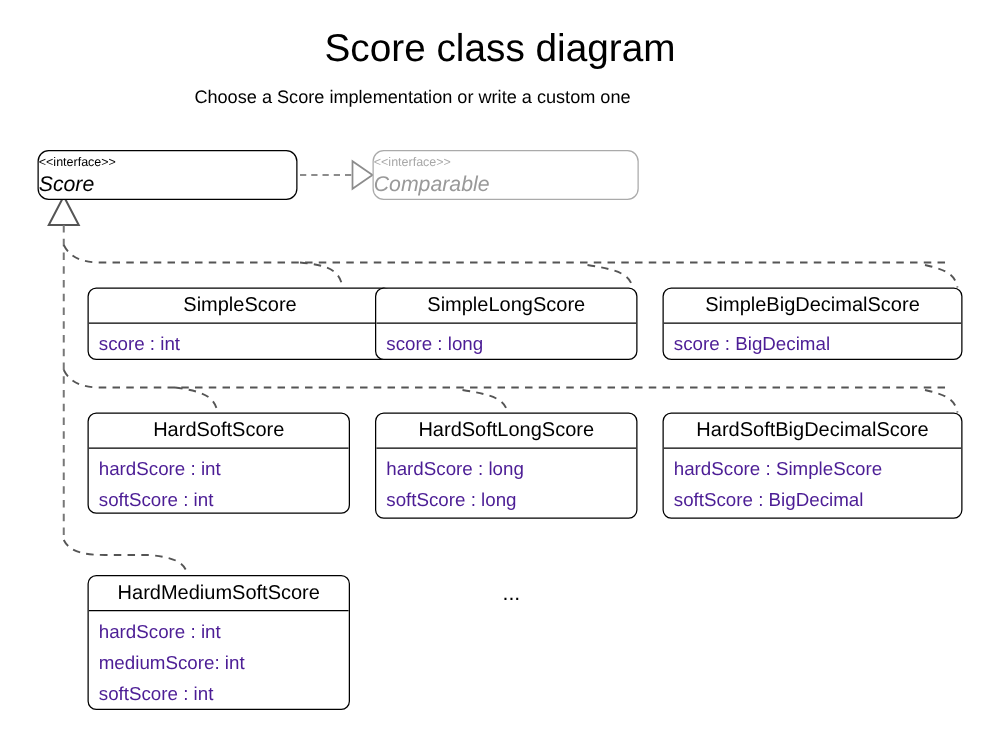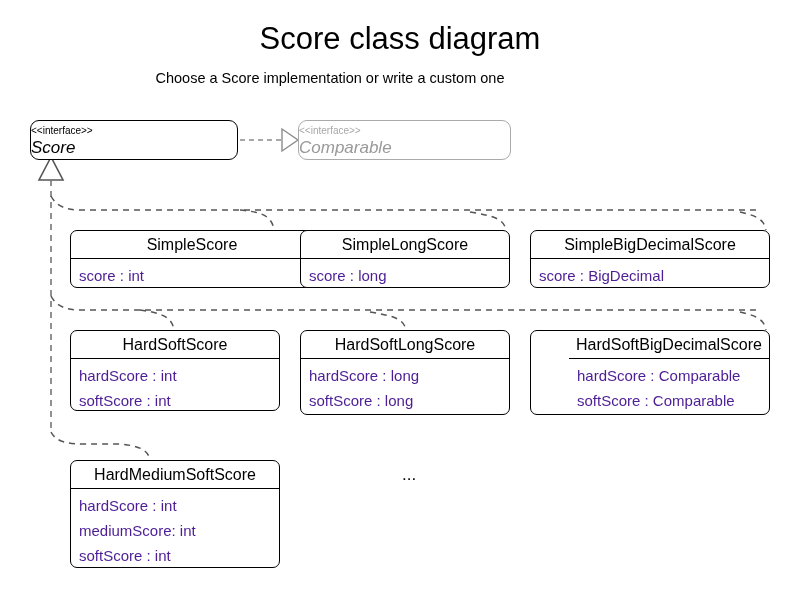--- a/index.html
+++ b/index.html
@@ -202,25 +202,25 @@
   </div>
 
   <div class="class-box" id="class-4" style="left: 300px; top: 330px; width: 210px; height: 85px;">
     <div class="class-title">HardSoftLongScore</div>
     <div class="class-attrs" id="attrs-4">
         <div class="class-attr">hardScore : long</div>
         <div class="class-attr">softScore : long</div>
       </div>
   </div>
 
-  <div class="class-box" id="class-5" style="left: 530px; top: 330px; width: 240px; height: 85px; padding-left: 38px;">
+  <div class="class-box" id="class-5" style="left: 530px; top: 330px; width: 240px; height: 85px;">
     <div class="class-title">HardSoftBigDecimalScore</div>
     <div class="class-attrs" id="attrs-5">
-        <div class="class-attr">hardScore : Comparable</div>
-        <div class="class-attr">softScore : Comparable</div>
+        <div class="class-attr">hardScore : SimpleScore</div>
+        <div class="class-attr">softScore : BigDecimal</div>
       </div>
   </div>
 
   <div class="class-box" id="class-6" style="left: 70px; top: 460px; width: 210px; height: 108px;">
     <div class="class-title">HardMediumSoftScore</div>
     <div class="class-attrs" id="attrs-6">
         <div class="class-attr">hardScore : int</div>
         <div class="class-attr">mediumScore: int</div>
         <div class="class-attr">softScore : int</div>
       </div>

